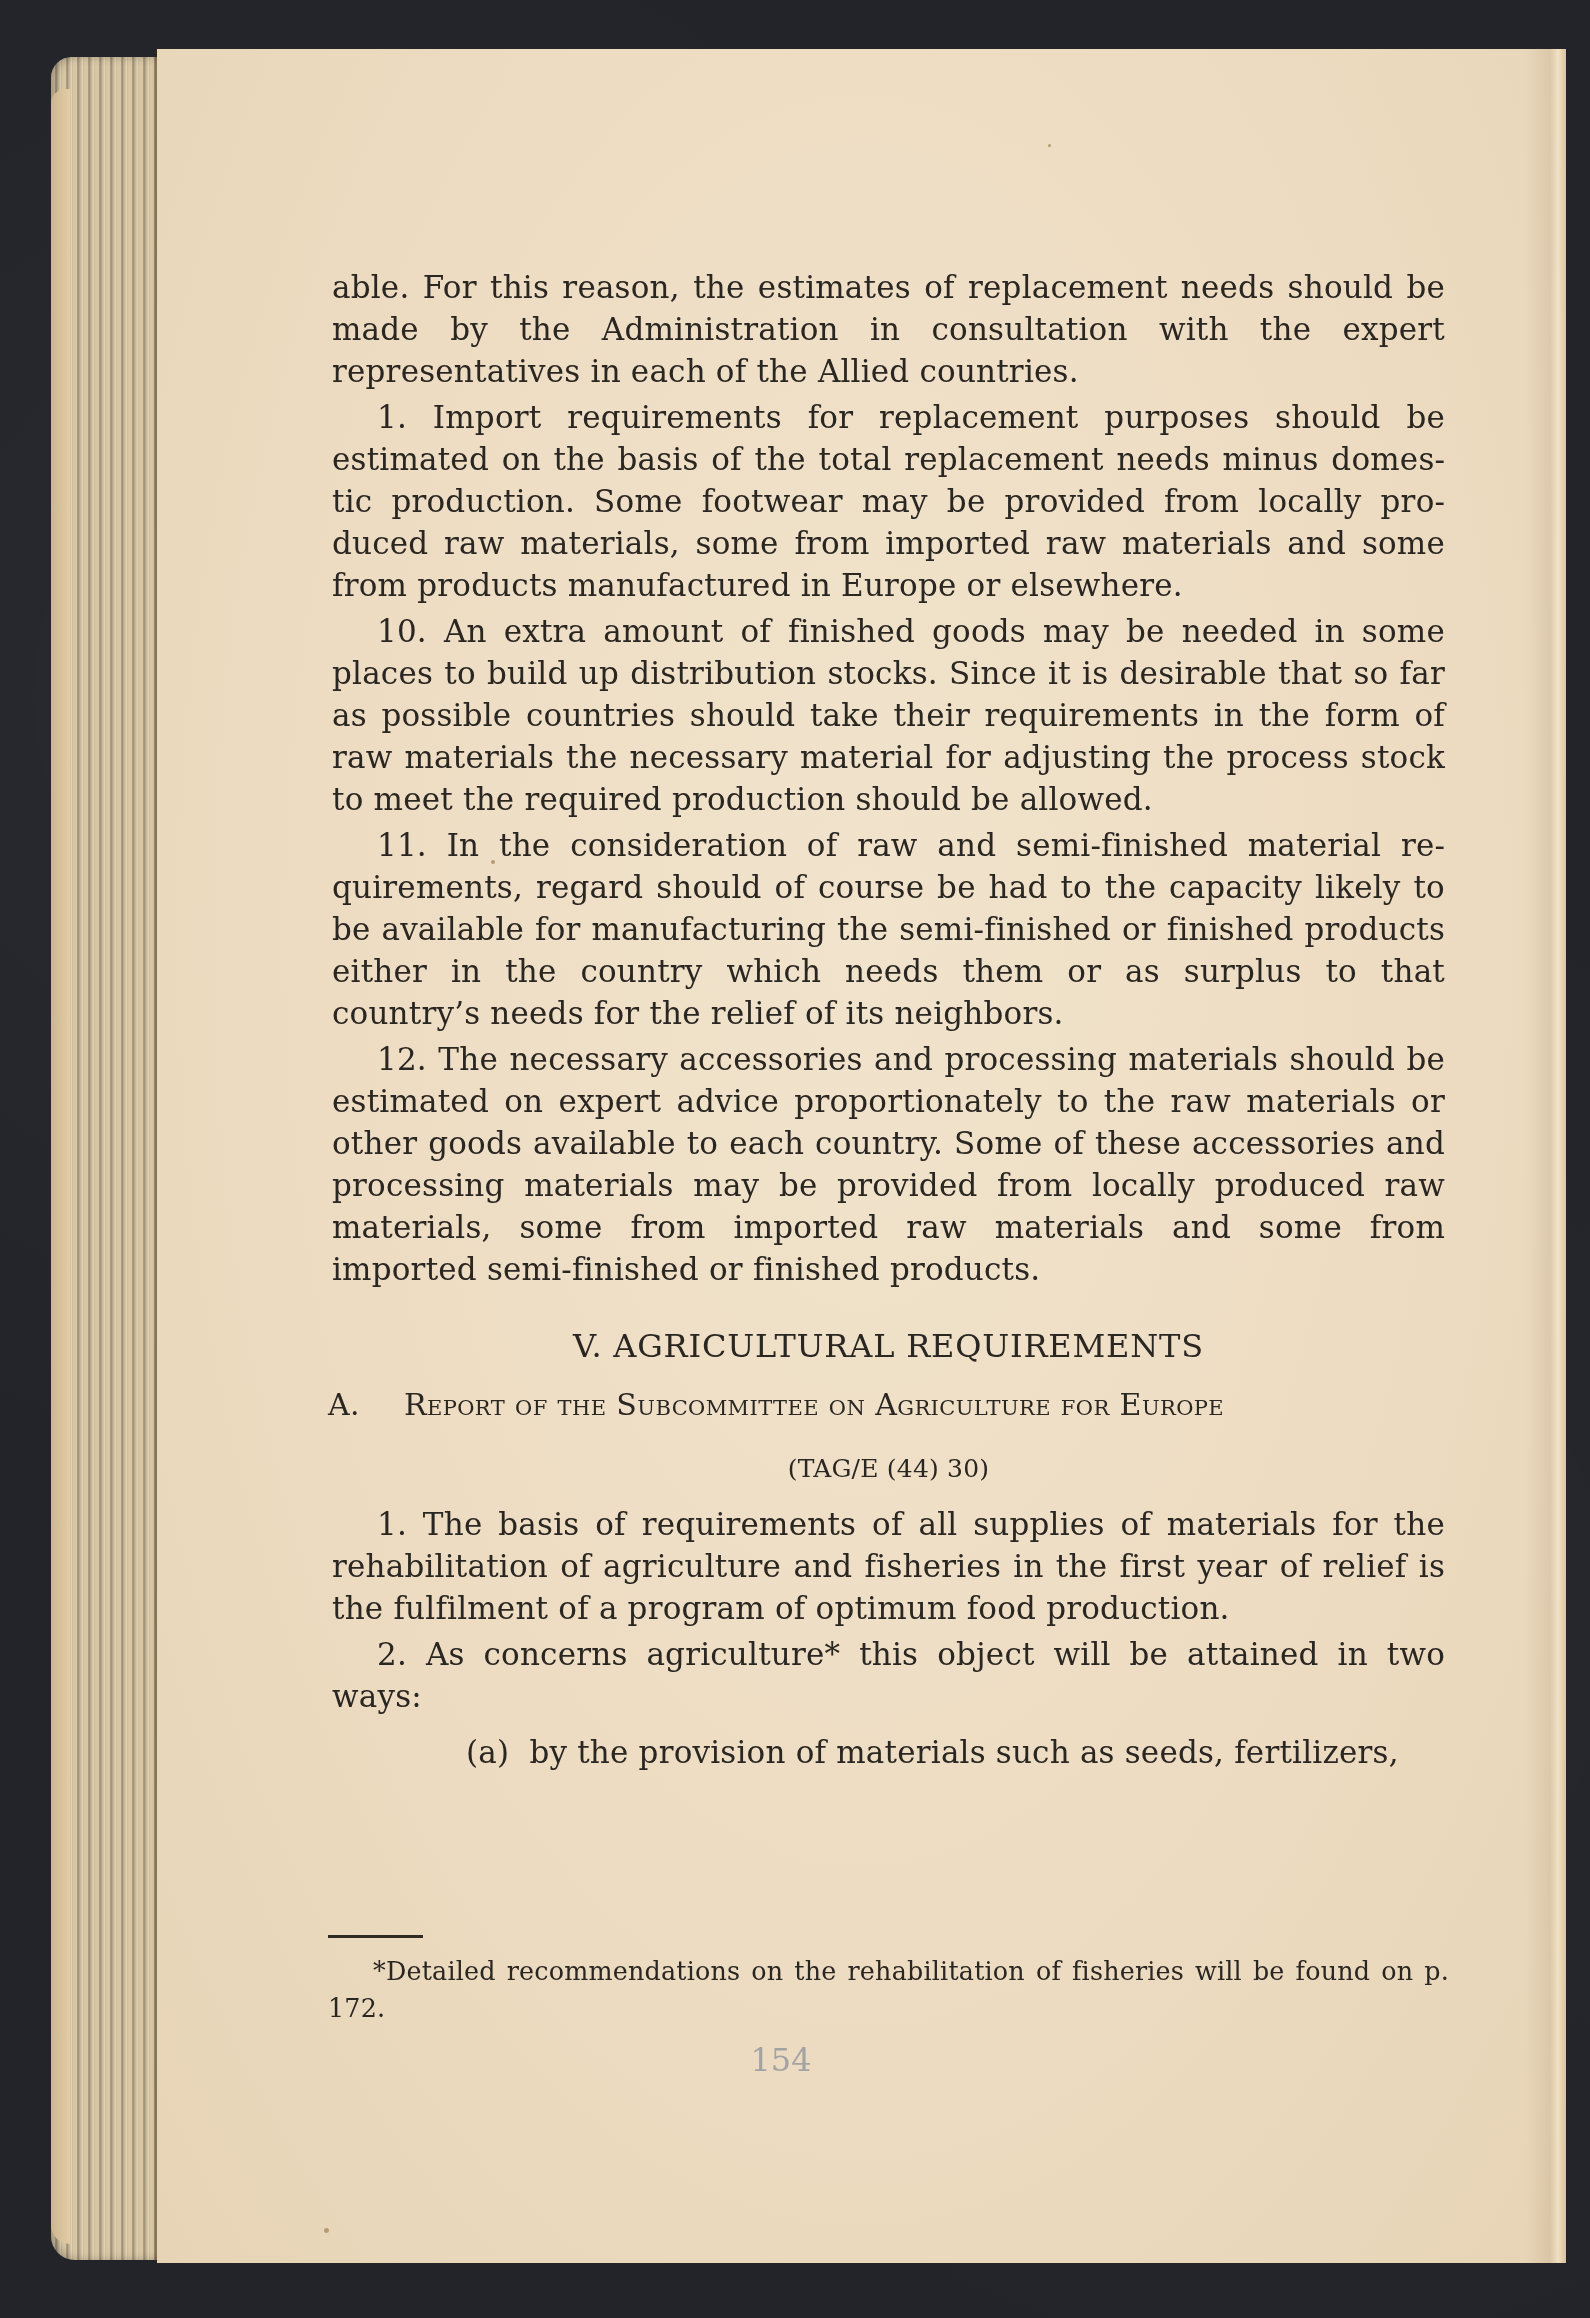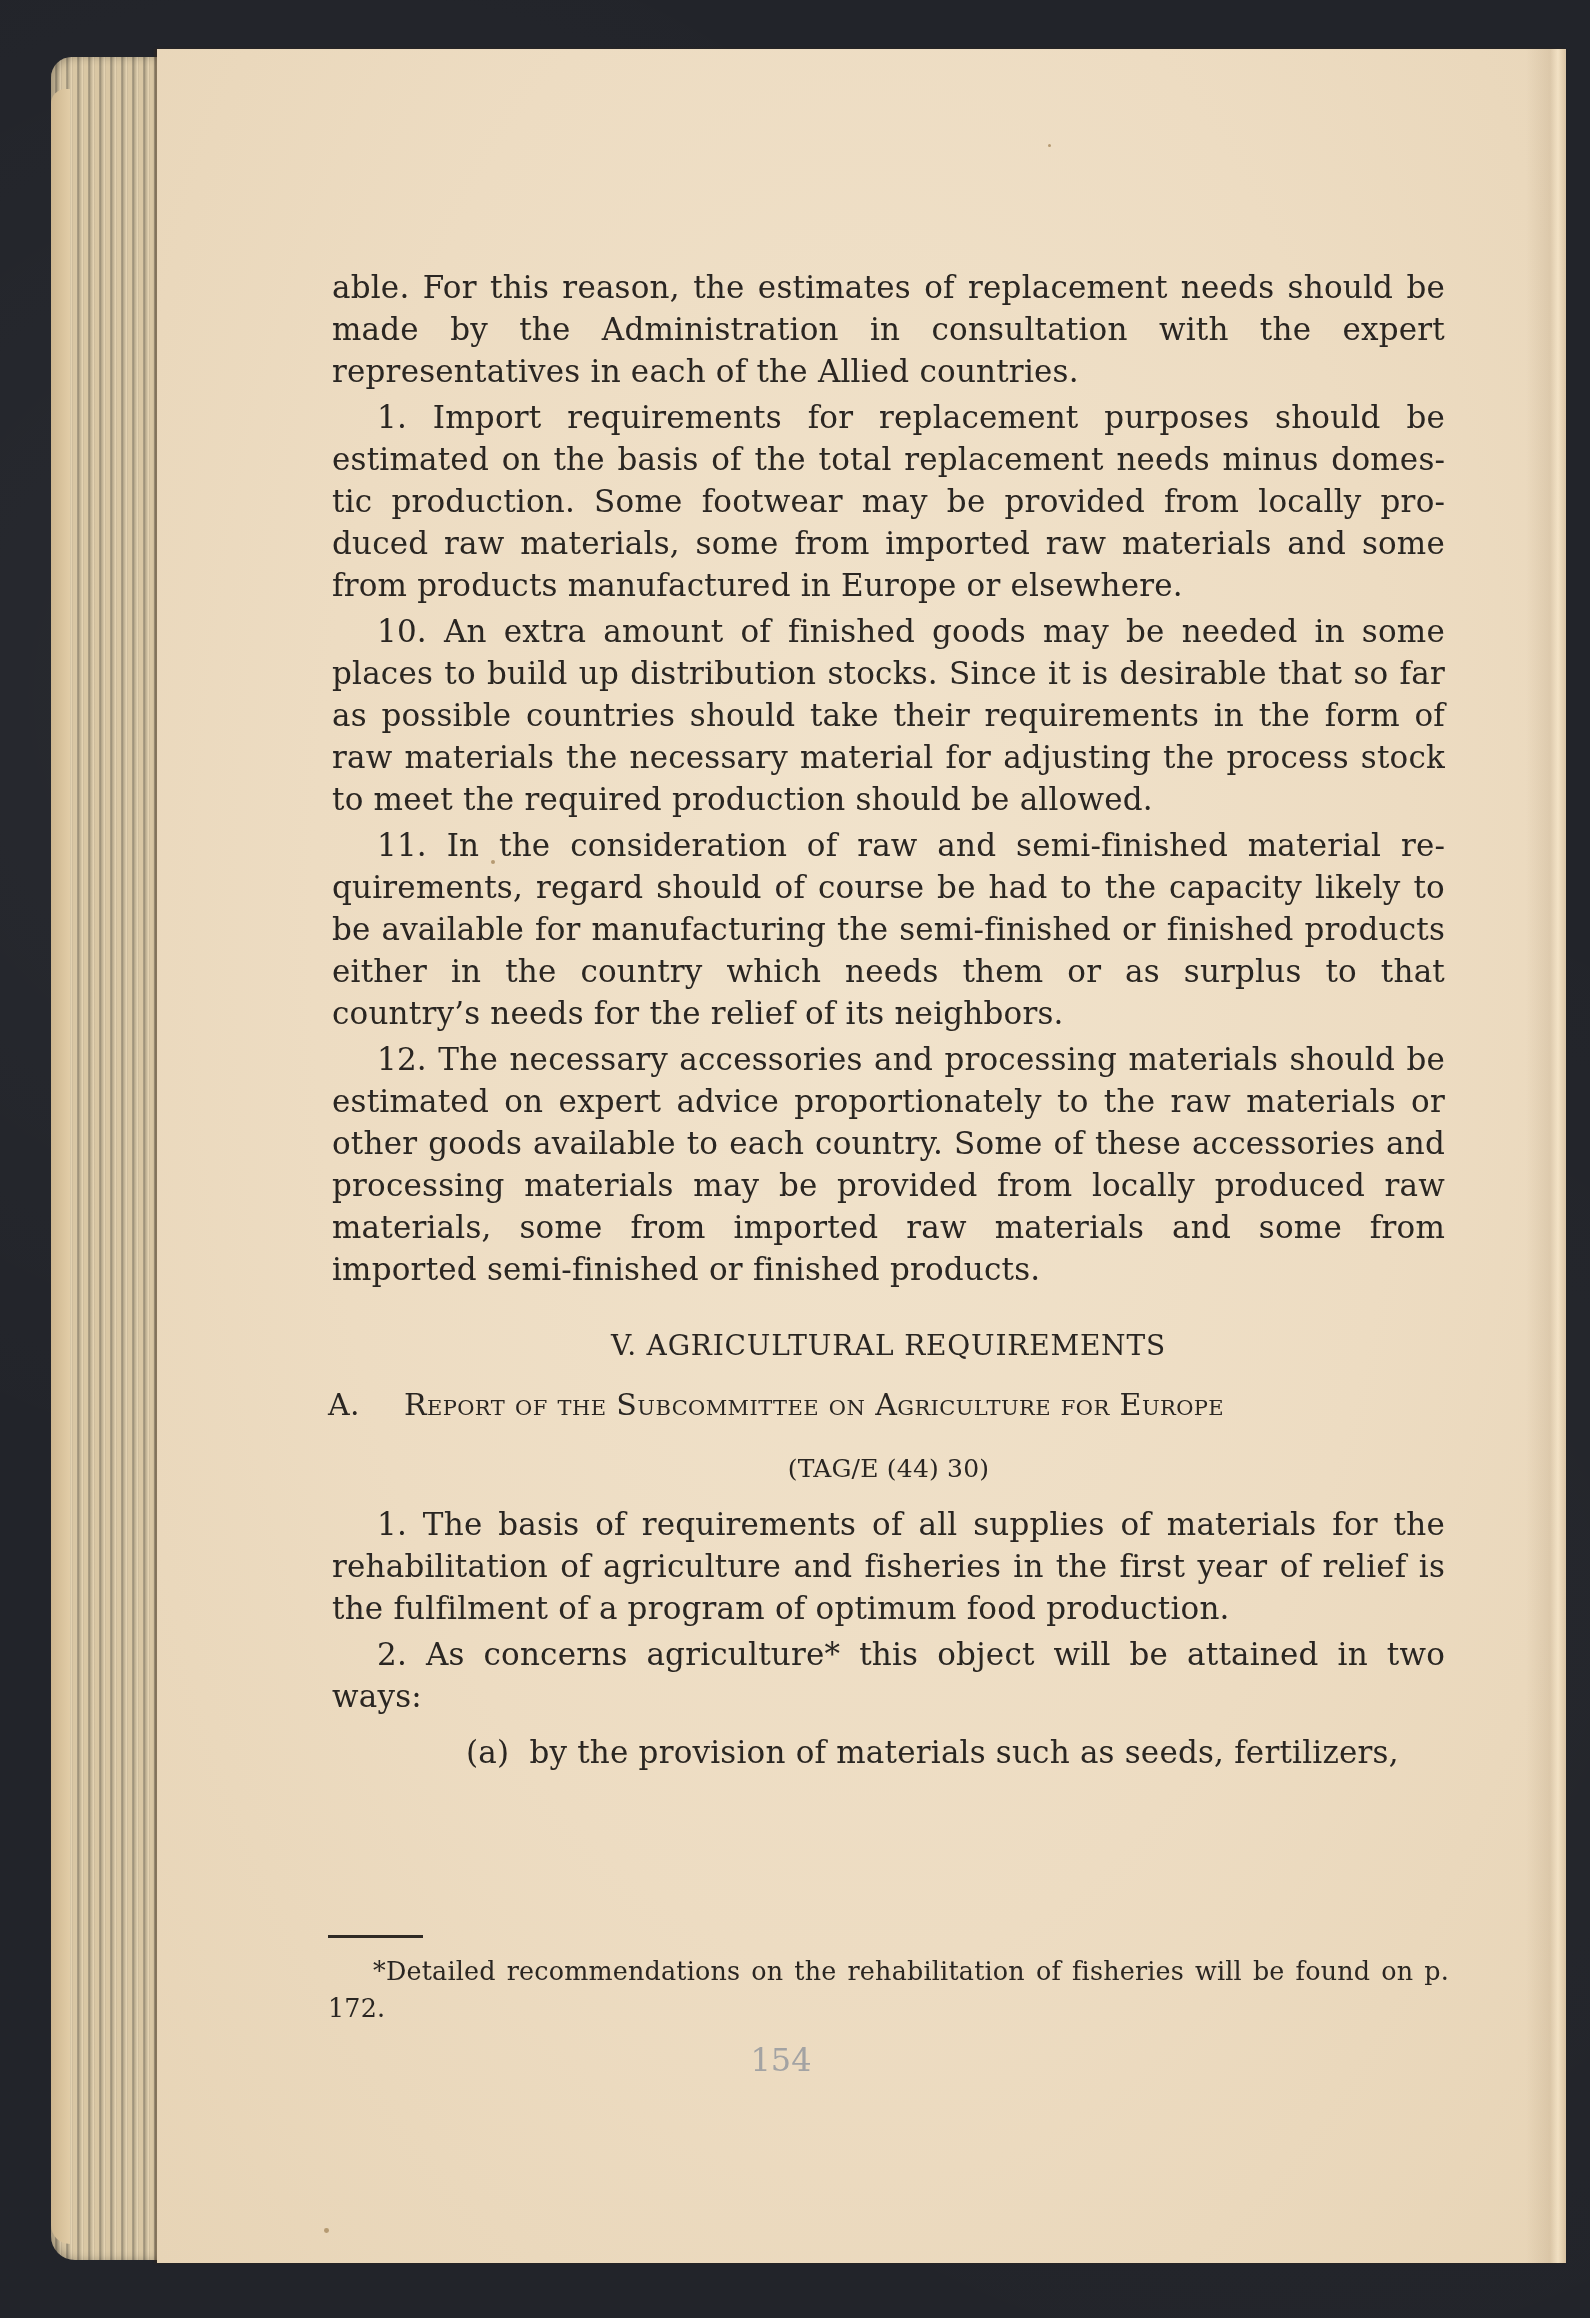--- a/index.html
+++ b/index.html
@@ -49,21 +49,21 @@
   }
   .para {
     margin:4px;
     text-align:justify;
     text-align-last:left;
     hyphens:manual;
   }
   .para.indent { text-indent:45px; }
   .heading-main {
     text-align:center; margin:32px 0 0 0;
-    font-size:28px; letter-spacing:0.8px;
+    font-size:32px; letter-spacing:0.8px;
     line-height:48px;
   }
   .heading-sub {
     margin:11px 0 0 0; font-size:30px; line-height:48px;
     display:flex; letter-spacing:0.4px;
   }
   .heading-sub .sub-letter { width:76px; }
   .heading-sub .sc { font-variant:small-caps; }
   .heading-code {
     text-align:center; margin:16px 0 9.5px 0; font-size:25px; line-height:48px;

